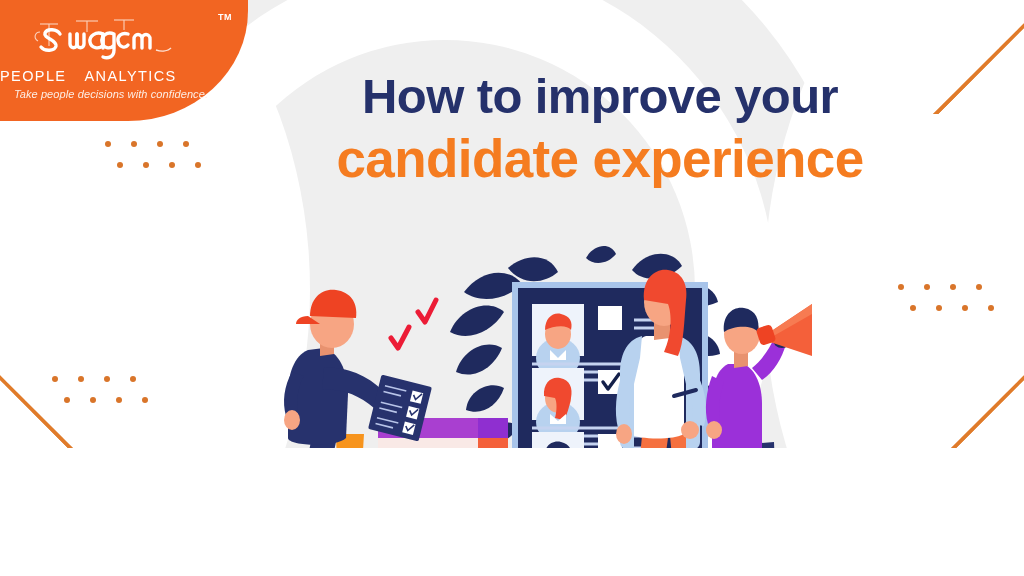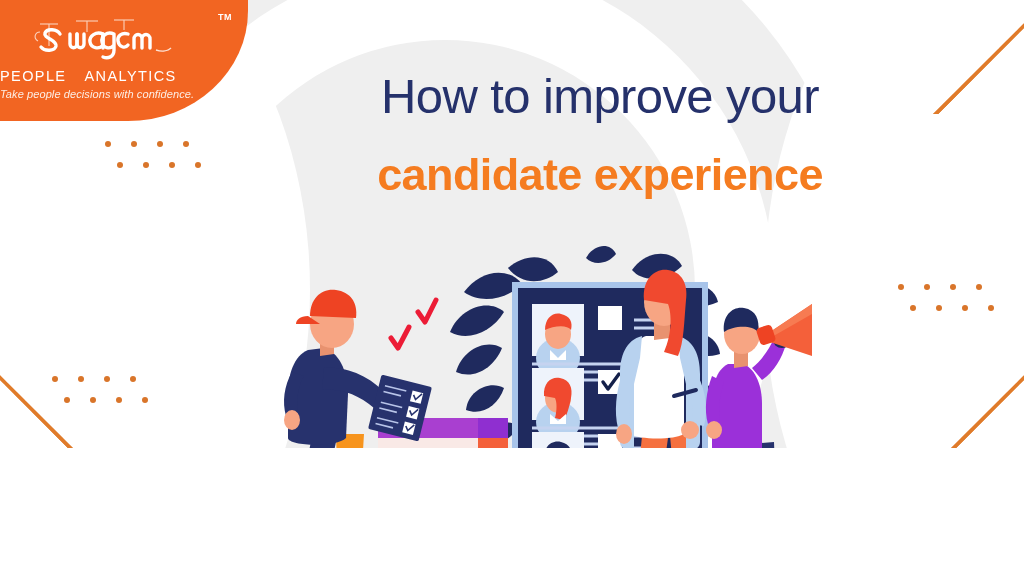--- a/index.html
+++ b/index.html
@@ -51,32 +51,32 @@
     position:absolute;left:18px;top:14px;width:200px;height:48px;
   }
   .logo-wordmark svg{display:block;}
   .logo-tm{position:absolute;right:16px;top:12px;font-size:9px;font-weight:700;letter-spacing:.5px;}
   .logo-sub{
     position:absolute;left:0;right:30px;top:68px;text-align:left;
     font-size:14.5px;letter-spacing:1.4px;font-weight:400;color:#ffffff;
   }
   .logo-sub .gap{display:inline-block;width:8px;}
   .logo-tag{
-    position:absolute;left:0;right:26px;top:88px;
+    position:absolute;left:0;right:26px;top:88px;text-align:center;
     font-size:11px;font-style:italic;color:#fdeee5;letter-spacing:.1px;
   }
 
   
   .headline{position:absolute;left:300px;top:70px;width:600px;text-align:center;}
   .headline .line1{
-    font-size:49px;font-weight:400;color:#25316b;letter-spacing:-.6px;line-height:1.1;
+    font-size:49px;font-weight:700;color:#25316b;letter-spacing:-.6px;line-height:1.1;
   }
   .headline .line2{
-    font-size:45px;font-weight:700;color:#f57c20;letter-spacing:-.6px;line-height:1.1;
-    margin-top:26px;
+    font-size:53px;font-weight:700;color:#f57c20;letter-spacing:-.6px;line-height:1.1;
+    margin-top:6px;
   }
 
   
   .illo{position:absolute;left:250px;top:240px;width:570px;height:330px;}
   .illo svg{display:block;}
 </style>
 </head>
 <body>
 
 <div class="banner">

